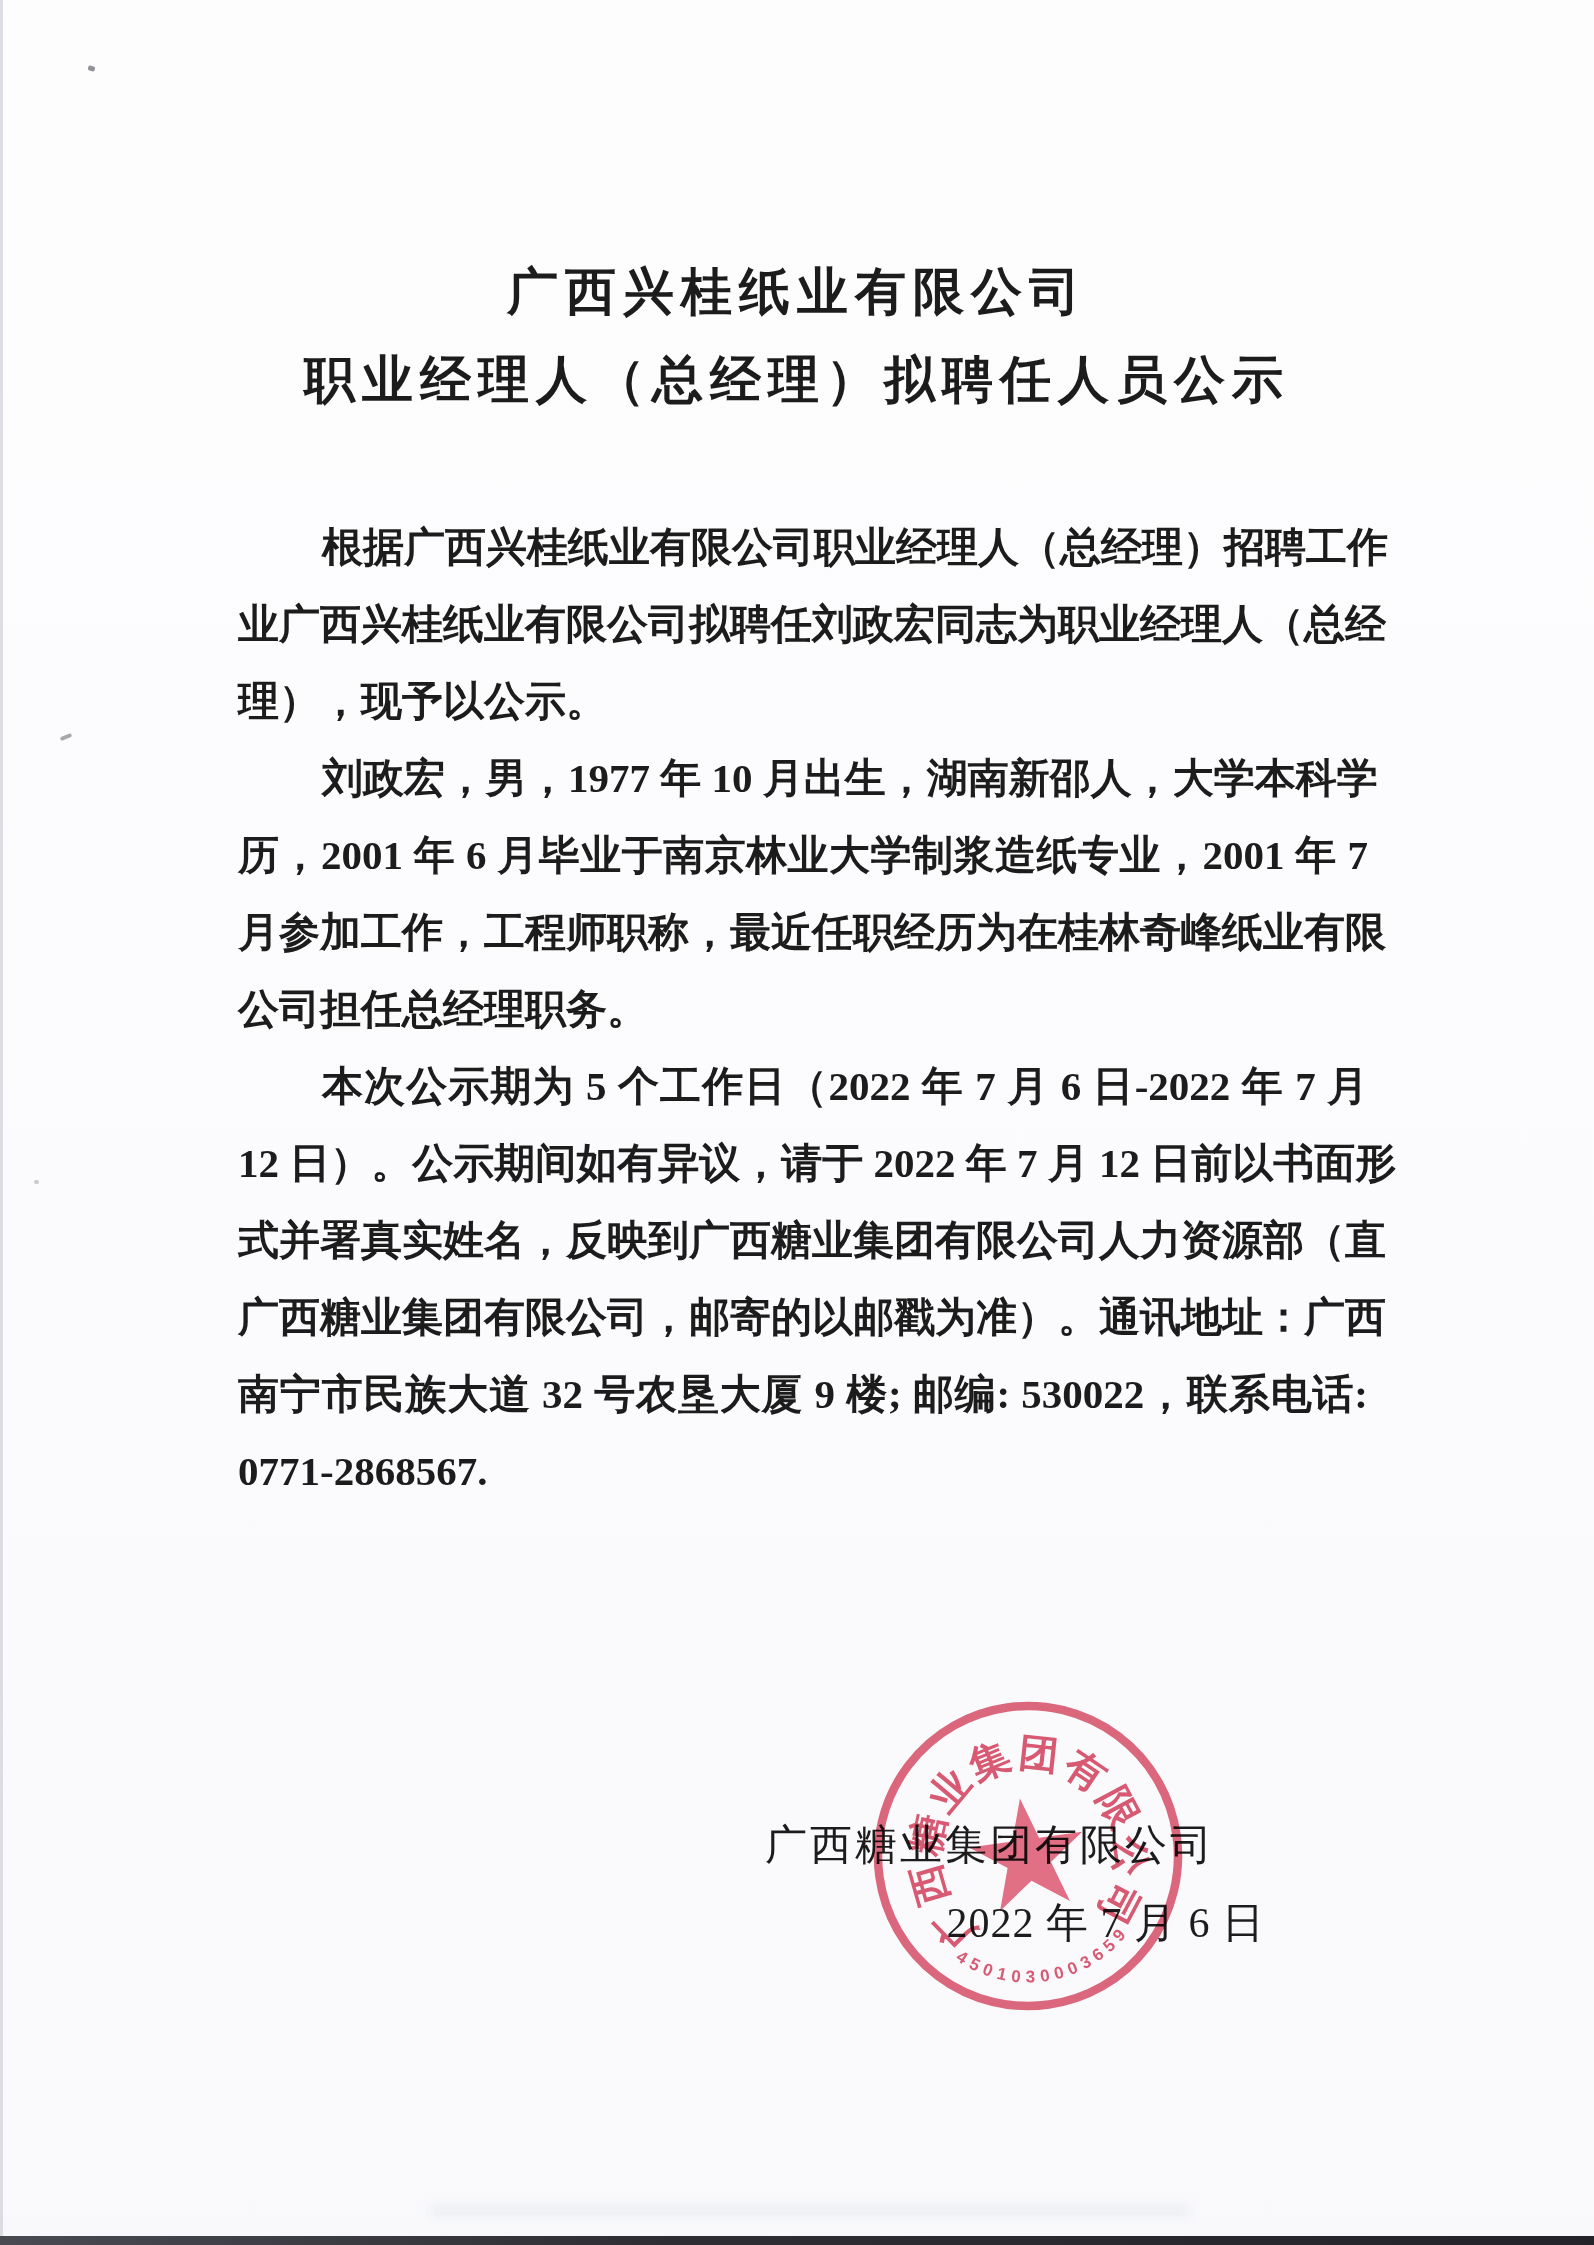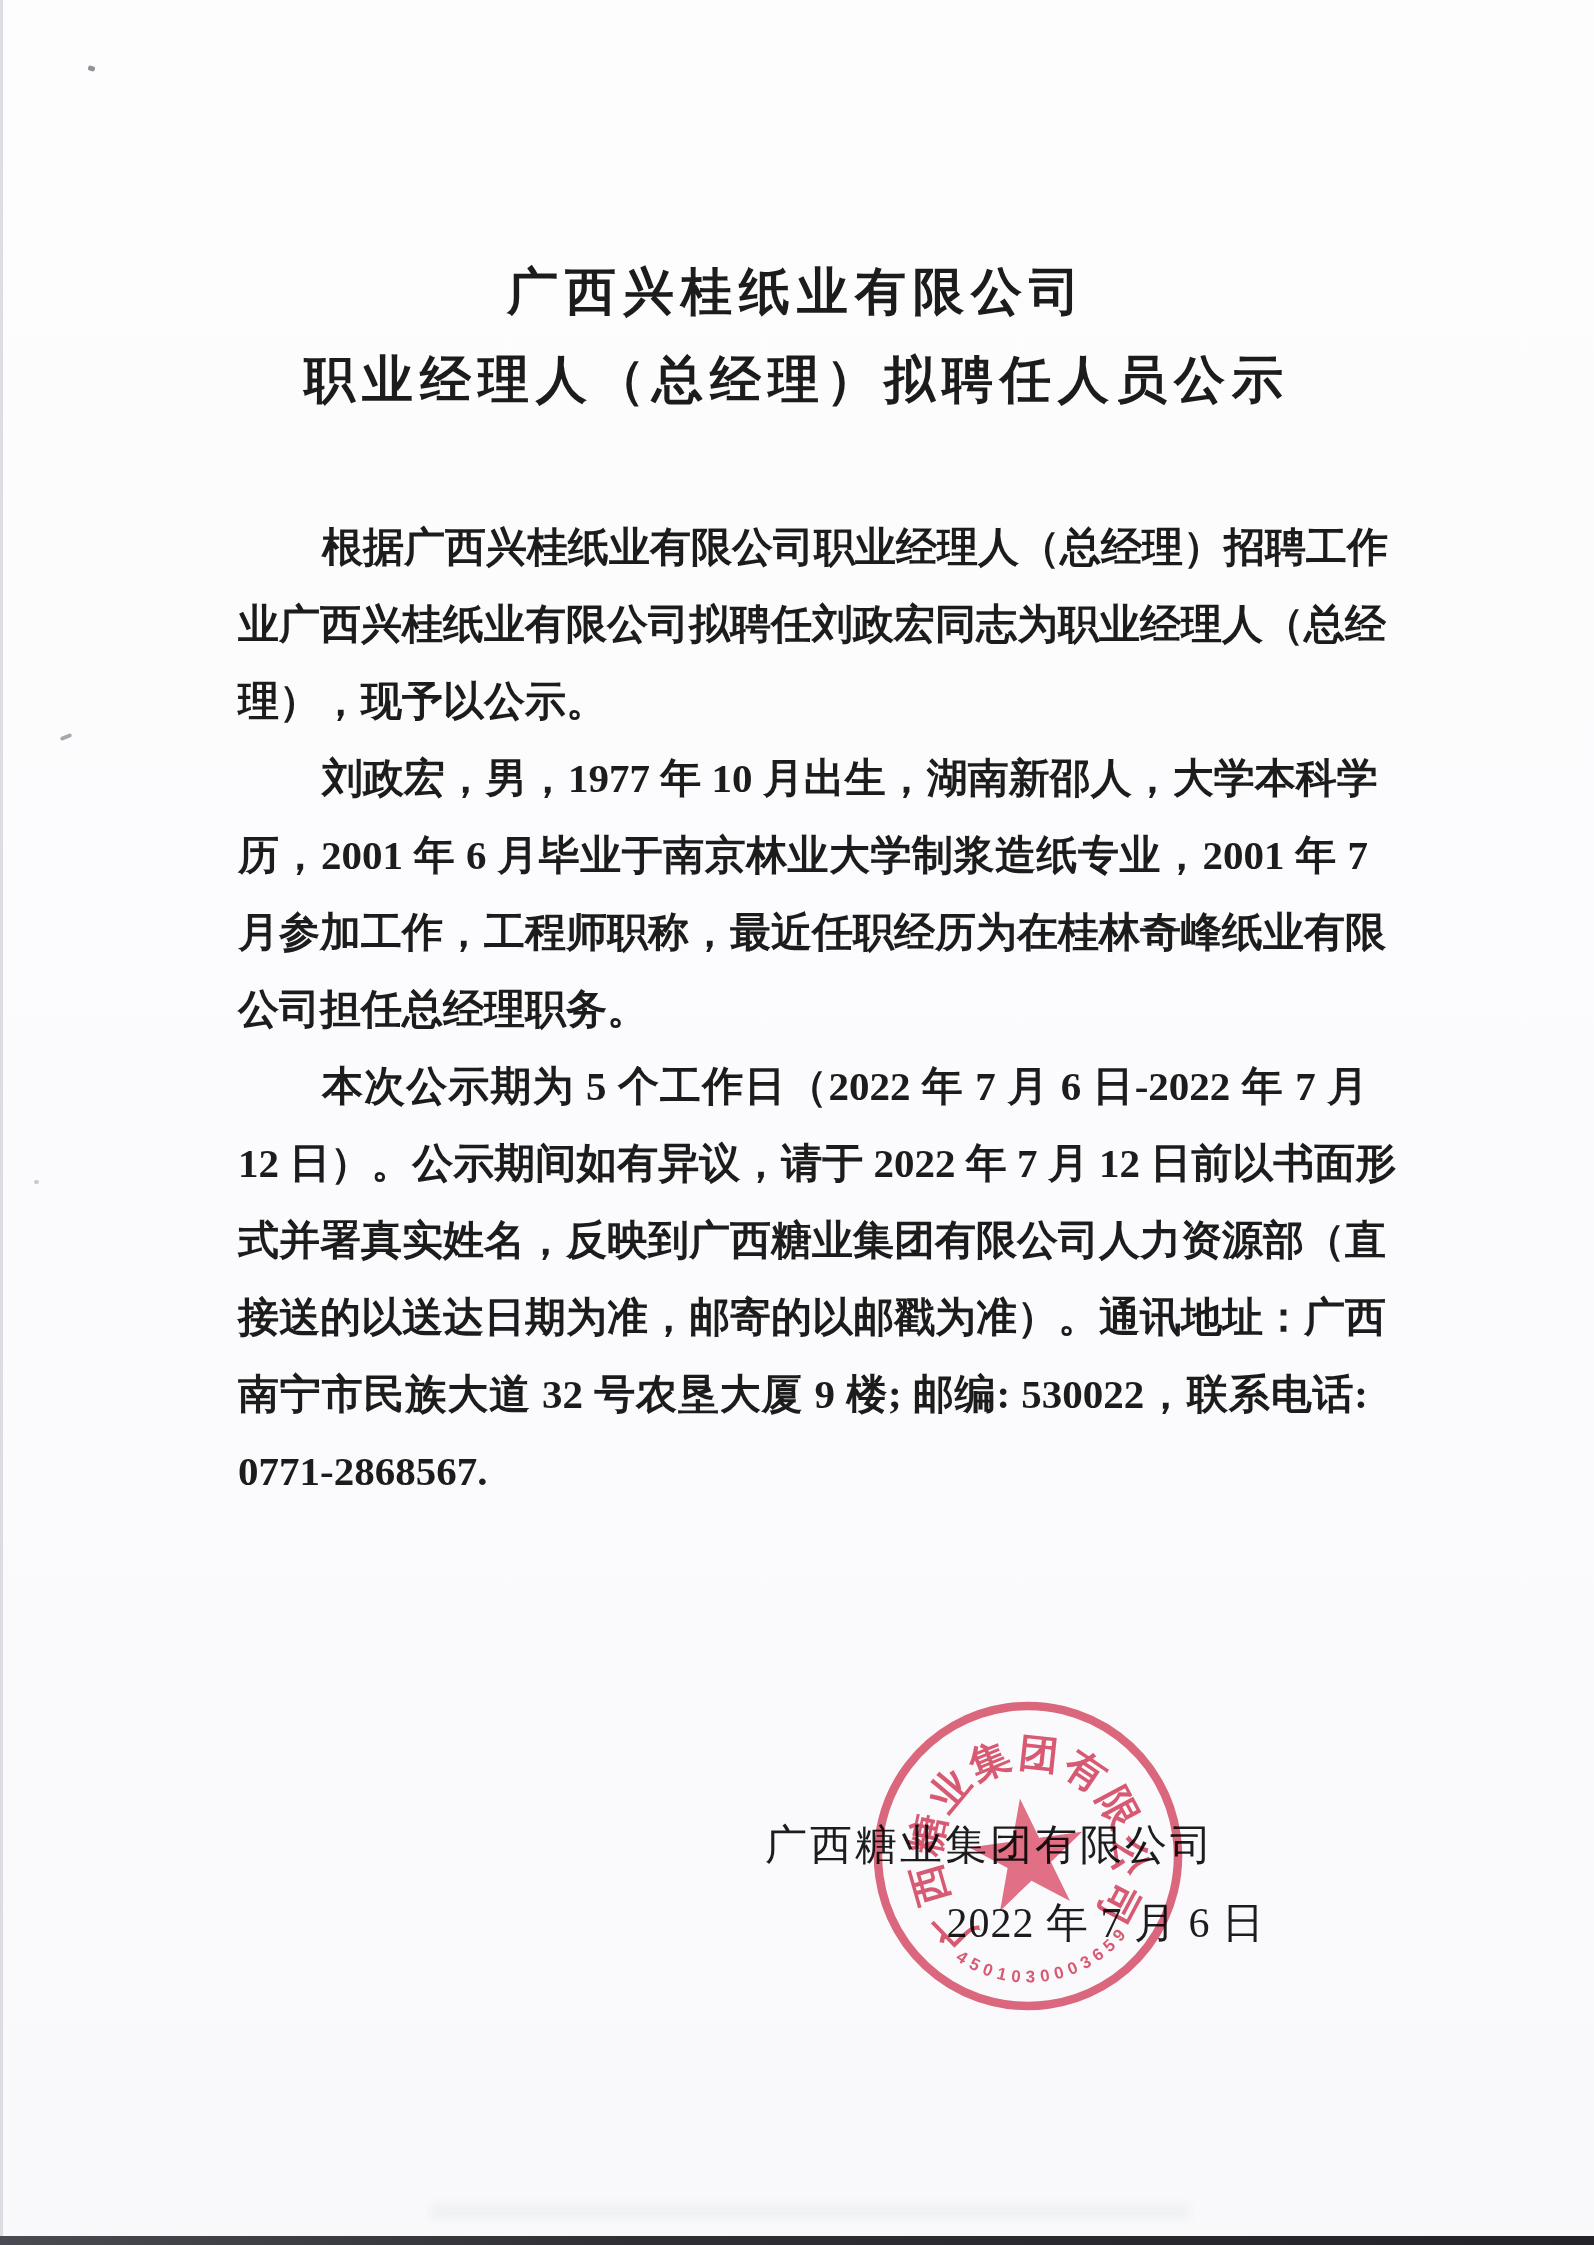--- a/index.html
+++ b/index.html
@@ -95,21 +95,21 @@
       <div class="line first">根据广西兴桂纸业有限公司职业经理人（总经理）招聘工作</div>
       <div class="line">业广西兴桂纸业有限公司拟聘任刘政宏同志为职业经理人（总经</div>
       <div class="line last">理），现予以公示。</div>
       <div class="line first">刘政宏，男，1977 年 10 月出生，湖南新邵人，大学本科学</div>
       <div class="line">历，2001 年 6 月毕业于南京林业大学制浆造纸专业，2001 年 7</div>
       <div class="line">月参加工作，工程师职称，最近任职经历为在桂林奇峰纸业有限</div>
       <div class="line last">公司担任总经理职务。</div>
       <div class="line first">本次公示期为 5 个工作日（2022 年 7 月 6 日-2022 年 7 月</div>
       <div class="line">12 日）。公示期间如有异议，请于 2022 年 7 月 12 日前以书面形</div>
       <div class="line">式并署真实姓名，反映到广西糖业集团有限公司人力资源部（直</div>
-      <div class="line">接送的以送达日期为准，邮寄的以邮戳为准）。通讯地址：广西</div>
+      <div class="line">广西糖业集团有限公司，邮寄的以邮戳为准）。通讯地址：广西</div>
       <div class="line">南宁市民族大道 32 号农垦大厦 9 楼; 邮编: 530022，联系电话:</div>
       <div class="line last">0771-2868567.</div>
     </div>
 
   <div class="sig-company">广西糖业集团有限公司</div>
   <div class="sig-date">2022 年 7 月 6 日</div>
 
   <div class="seal" id="seal">
       <svg viewBox="0 0 340 340">
         <circle cx="170" cy="170" r="150" fill="none" stroke="#d84560" stroke-width="8.5" opacity="0.92"></circle>

